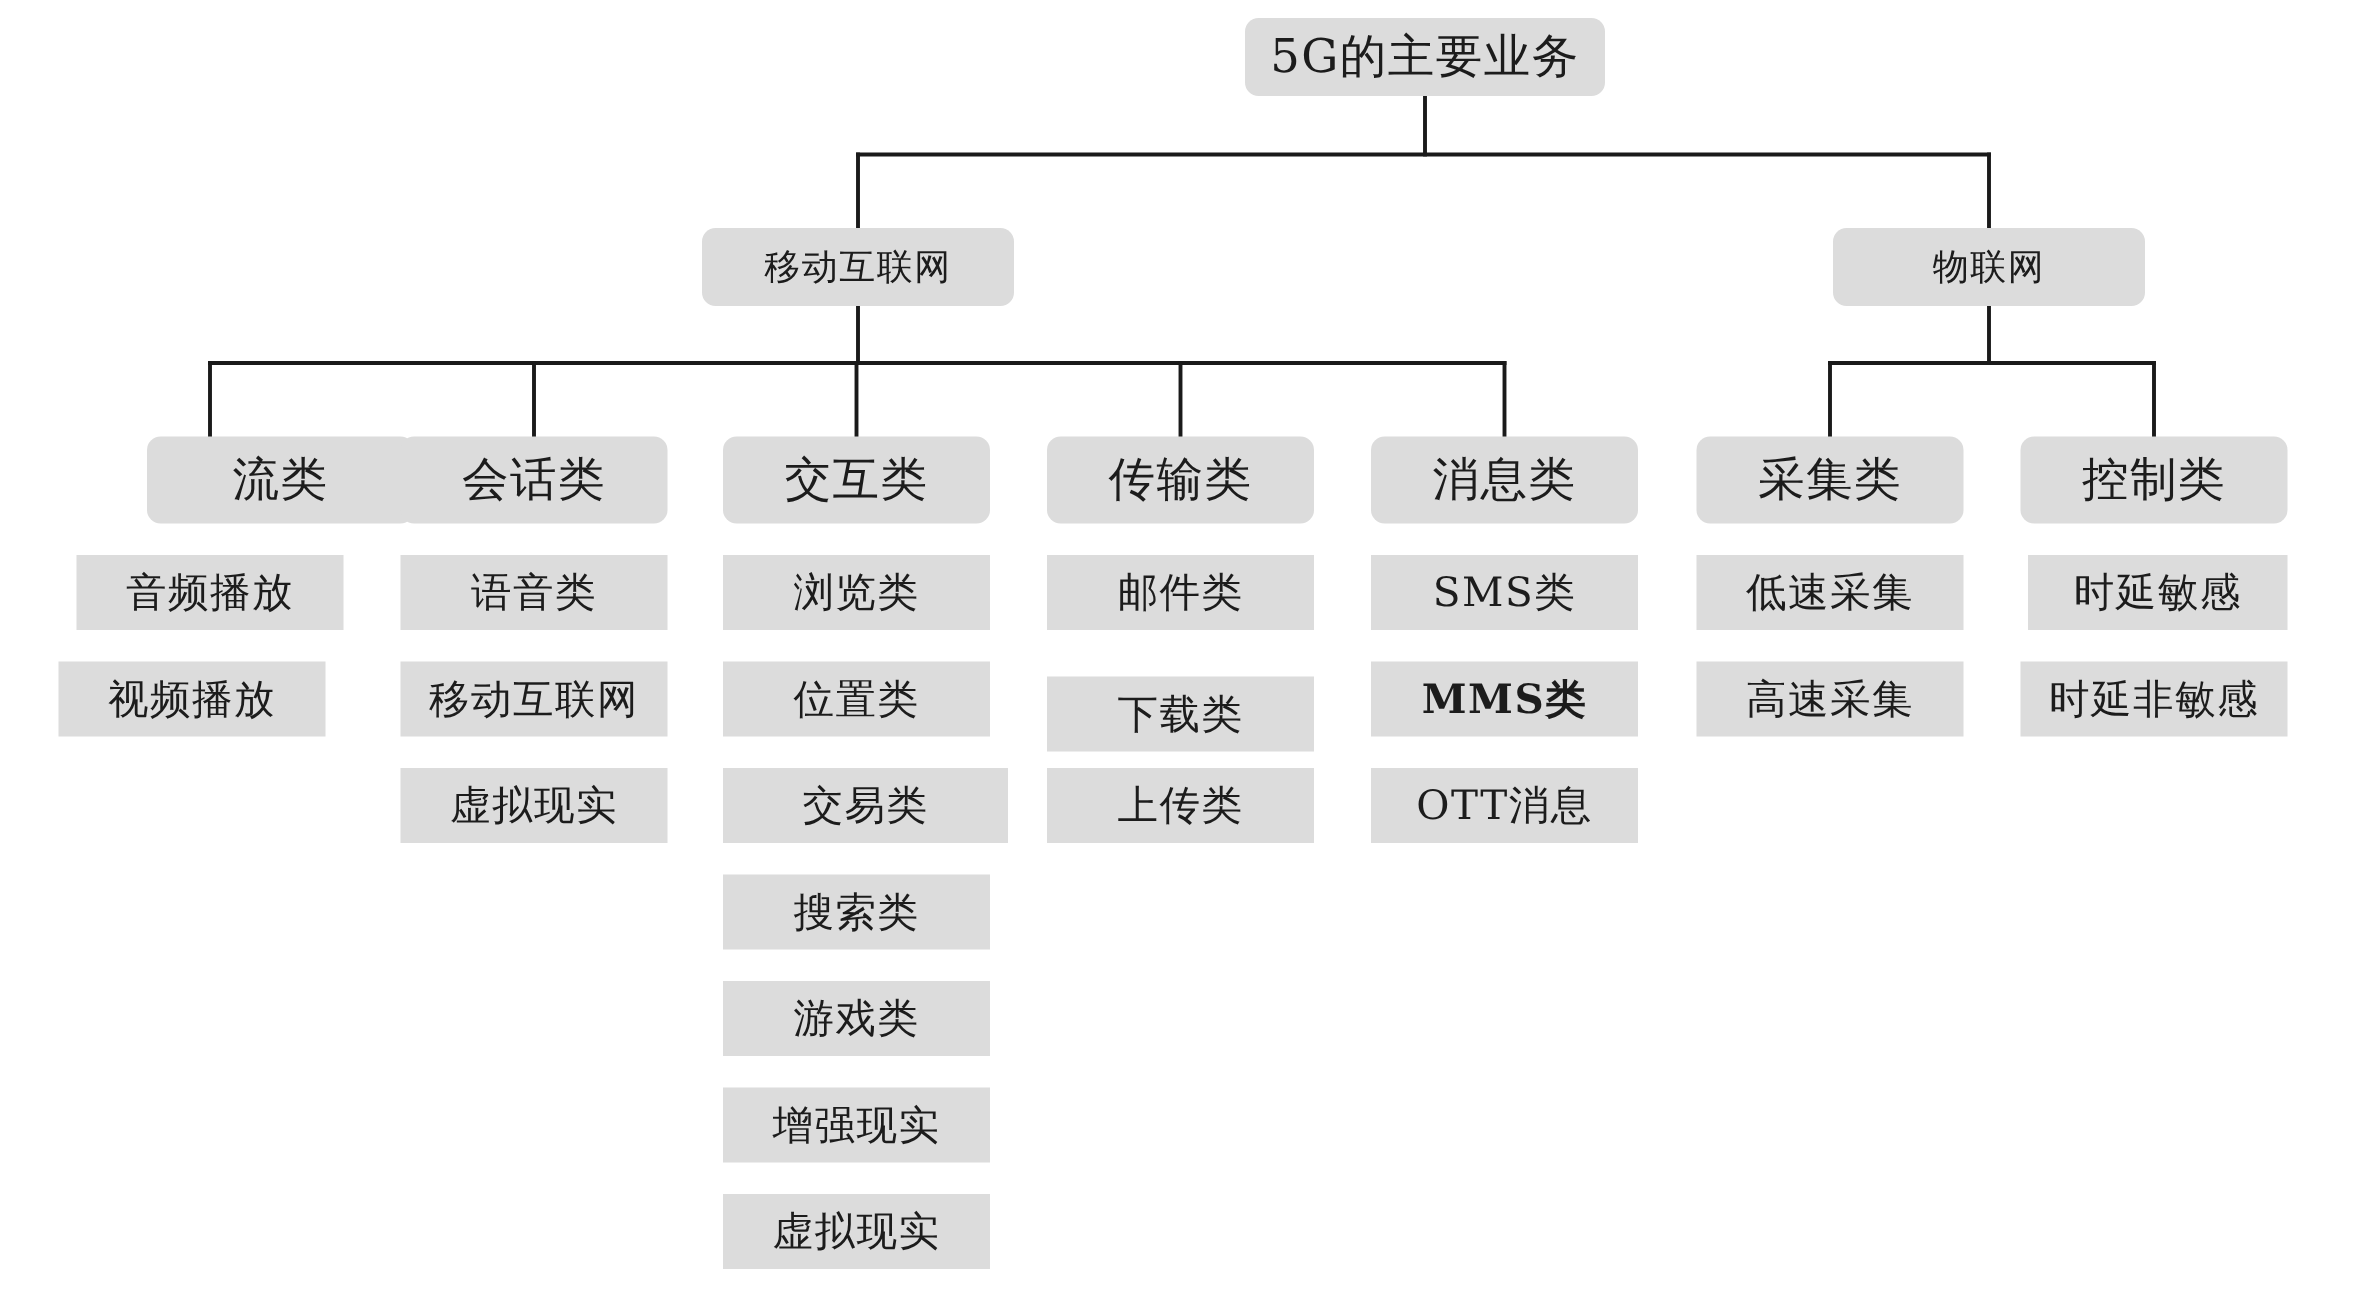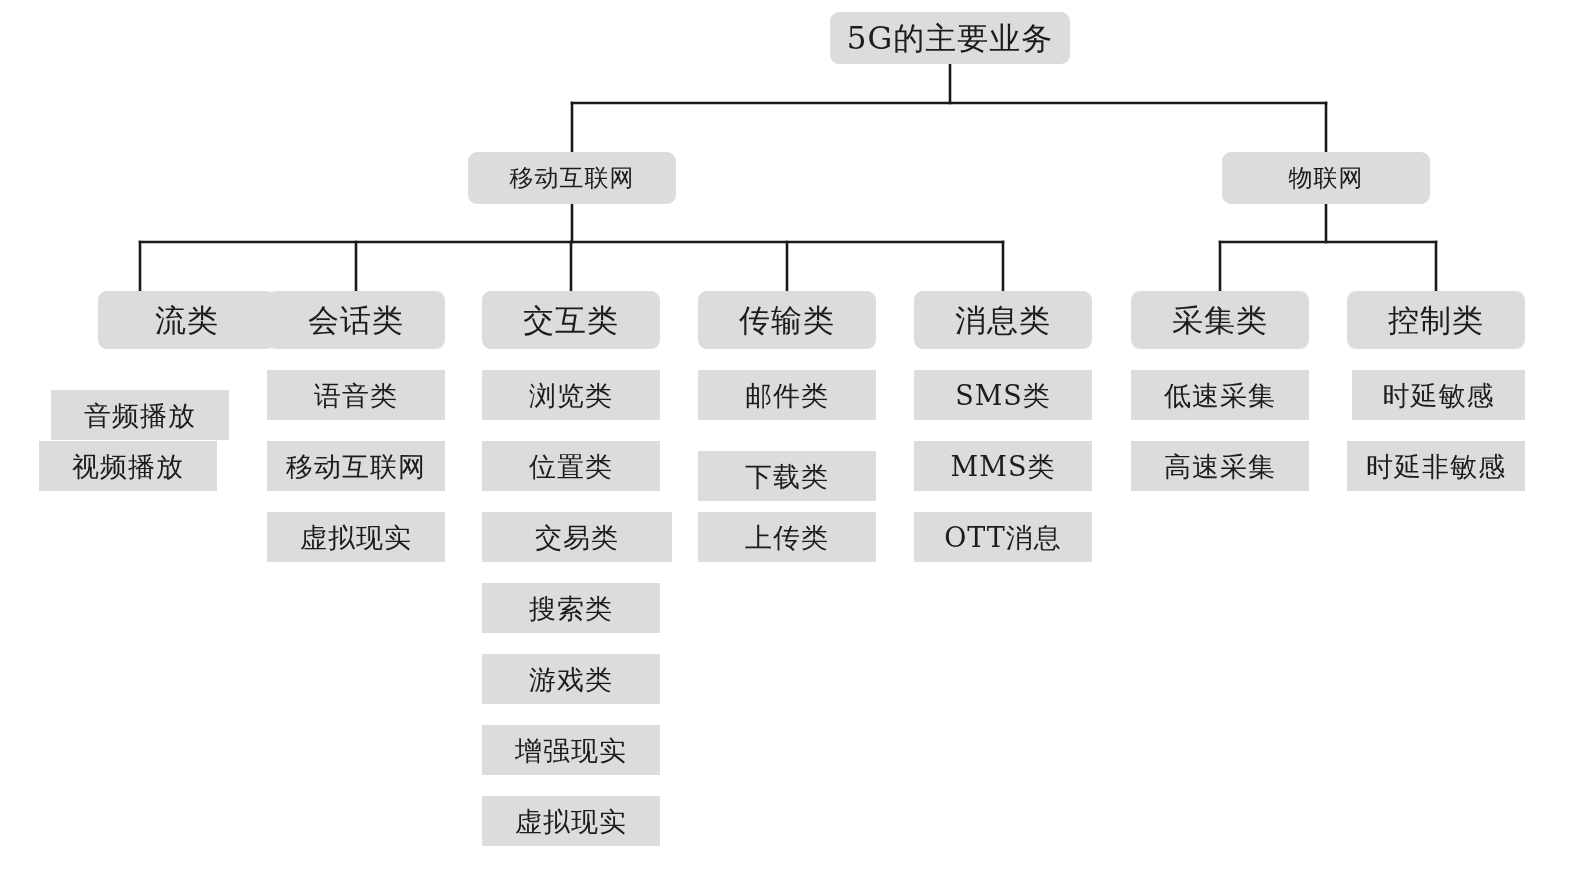--- a/index.html
+++ b/index.html
@@ -66,41 +66,41 @@
       <line x1="1220" y1="242" x2="1436" y2="242" stroke="#1a1a1a" stroke-width="2.6" stroke-linecap="square"></line>
       <line x1="1220" y1="242" x2="1220" y2="291" stroke="#1a1a1a" stroke-width="2.6" stroke-linecap="square"></line>
       <line x1="1436" y1="242" x2="1436" y2="291" stroke="#1a1a1a" stroke-width="2.6" stroke-linecap="square"></line>
     </svg>
 
   <div id="nodes">
       <div class="node rounded n-root" style="left: 830px; top: 12px; width: 240px; height: 52px;">5G的主要业务</div>
       <div class="node rounded n-l2" style="left: 468px; top: 152px; width: 208px; height: 52px;">移动互联网</div>
       <div class="node rounded n-l2" style="left: 1222px; top: 152px; width: 208px; height: 52px;">物联网</div>
       <div class="node rounded n-cat" style="left: 51px; top: 291px; width: 178px; height: 58px; margin-left: 47px;">流类</div>
-      <div class="node square n-leaf" style="left: 51px; top: 370px; width: 178px; height: 50px; margin-top: 20px;">音频播放</div>
+      <div class="node square n-leaf" style="left: 51px; top: 370px; width: 178px; height: 50px;">音频播放</div>
       <div class="node square n-leaf" style="left: 39px; top: 441px; width: 178px; height: 50px;">视频播放</div>
       <div class="node rounded n-cat" style="left: 267px; top: 291px; width: 178px; height: 58px;">会话类</div>
       <div class="node square n-leaf" style="left: 267px; top: 370px; width: 178px; height: 50px;">语音类</div>
       <div class="node square n-leaf" style="left: 267px; top: 441px; width: 178px; height: 50px;">移动互联网</div>
       <div class="node square n-leaf" style="left: 267px; top: 512px; width: 178px; height: 50px;">虚拟现实</div>
       <div class="node rounded n-cat" style="left: 482px; top: 291px; width: 178px; height: 58px;">交互类</div>
       <div class="node square n-leaf" style="left: 482px; top: 370px; width: 178px; height: 50px;">浏览类</div>
       <div class="node square n-leaf" style="left: 482px; top: 441px; width: 178px; height: 50px;">位置类</div>
       <div class="node square n-leaf" style="left: 482px; top: 512px; width: 190px; height: 50px;">交易类</div>
       <div class="node square n-leaf" style="left: 482px; top: 583px; width: 178px; height: 50px;">搜索类</div>
       <div class="node square n-leaf" style="left: 482px; top: 654px; width: 178px; height: 50px;">游戏类</div>
       <div class="node square n-leaf" style="left: 482px; top: 725px; width: 178px; height: 50px;">增强现实</div>
       <div class="node square n-leaf" style="left: 482px; top: 796px; width: 178px; height: 50px;">虚拟现实</div>
       <div class="node rounded n-cat" style="left: 698px; top: 291px; width: 178px; height: 58px;">传输类</div>
       <div class="node square n-leaf" style="left: 698px; top: 370px; width: 178px; height: 50px;">邮件类</div>
       <div class="node square n-leaf" style="left: 698px; top: 451px; width: 178px; height: 50px;">下载类</div>
       <div class="node square n-leaf" style="left: 698px; top: 512px; width: 178px; height: 50px;">上传类</div>
       <div class="node rounded n-cat" style="left: 914px; top: 291px; width: 178px; height: 58px;">消息类</div>
       <div class="node square n-leaf" style="left: 914px; top: 370px; width: 178px; height: 50px;">SMS类</div>
-      <div class="node square n-leaf" style="left: 914px; top: 441px; width: 178px; height: 50px;">MMS类</div>
+      <div class="node square n-leaf" style="left: 914px; top: 441px; width: 178px; height: 50px; font-weight: bold;">MMS类</div>
       <div class="node square n-leaf" style="left: 914px; top: 512px; width: 178px; height: 50px;">OTT消息</div>
       <div class="node rounded n-cat" style="left: 1131px; top: 291px; width: 178px; height: 58px;">采集类</div>
       <div class="node square n-leaf" style="left: 1131px; top: 370px; width: 178px; height: 50px;">低速采集</div>
       <div class="node square n-leaf" style="left: 1131px; top: 441px; width: 178px; height: 50px;">高速采集</div>
       <div class="node rounded n-cat" style="left: 1347px; top: 291px; width: 178px; height: 58px;">控制类</div>
       <div class="node square n-leaf" style="left: 1352px; top: 370px; width: 173px; height: 50px;">时延敏感</div>
       <div class="node square n-leaf" style="left: 1347px; top: 441px; width: 178px; height: 50px;">时延非敏感</div>
     </div>
 
 </div>

